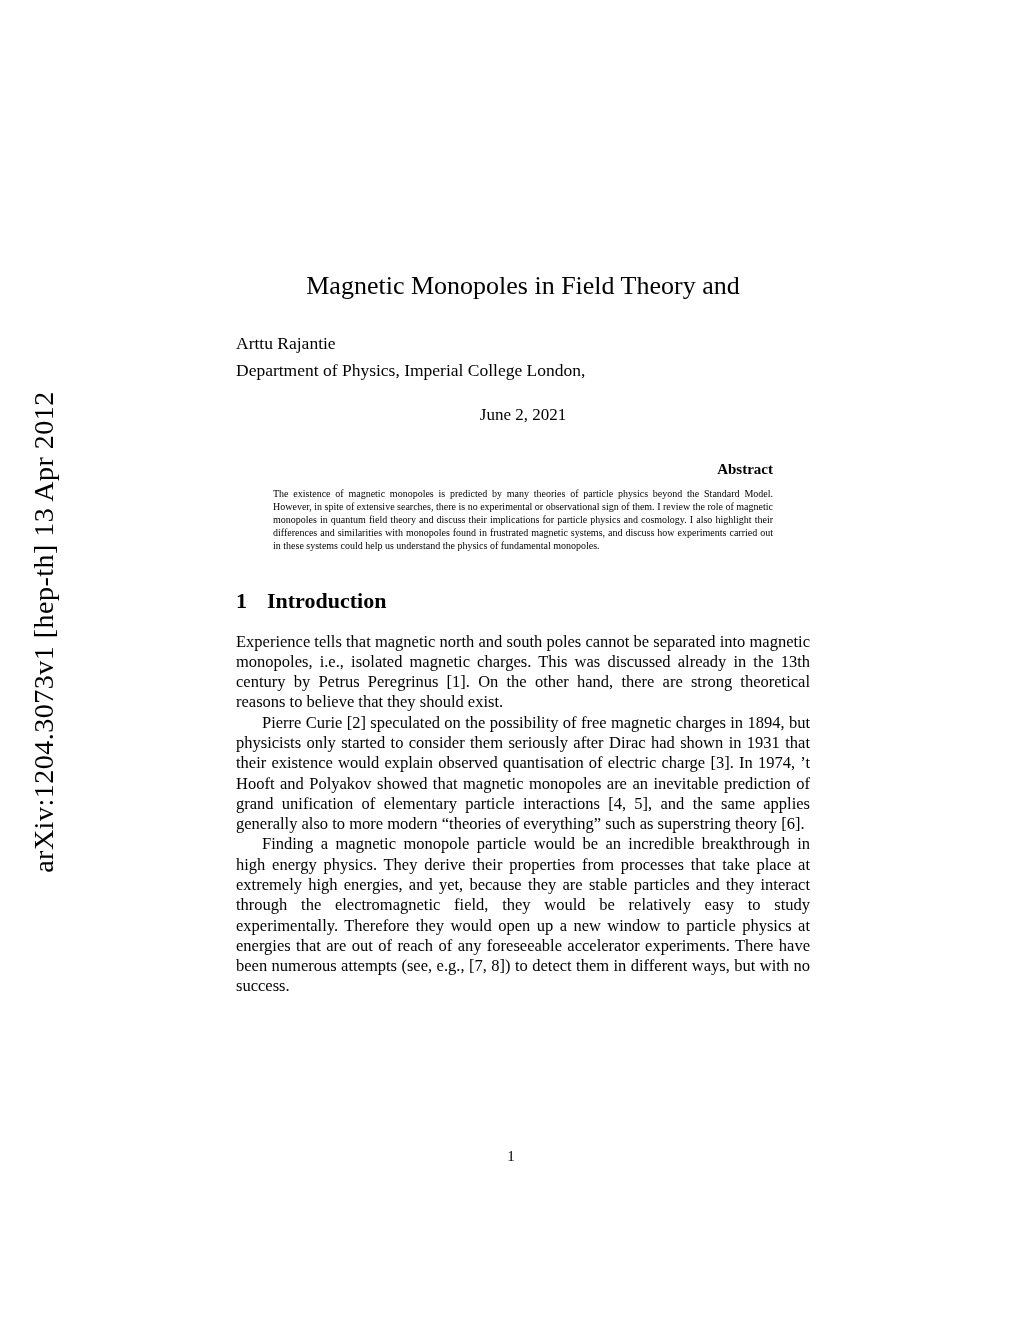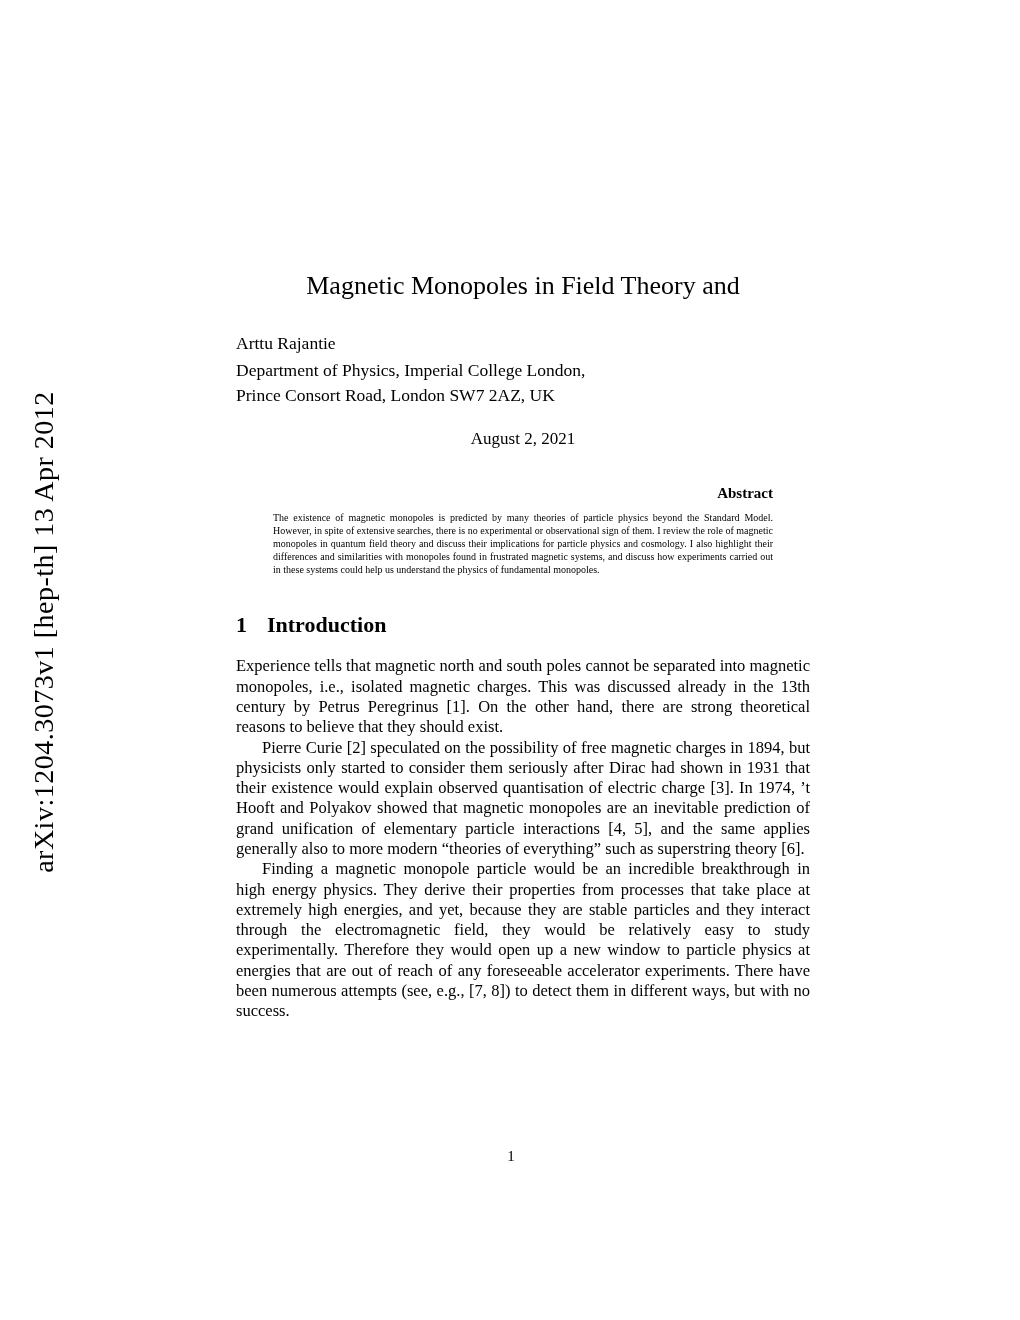--- a/index.html
+++ b/index.html
@@ -109,24 +109,23 @@
 
   <div class="content">
 
     <div class="title-block">
       <div>Magnetic Monopoles in Field Theory and</div>
     </div>
 
     <div class="author-block">
       <div class="author-name">Arttu Rajantie</div>
       <div>Department of Physics, Imperial College London,</div>
-      <div>Prince Consort Road, London SW7 2AZ, UK</div>
     </div>
 
-    <div class="date-line">August 2, 2021</div>
+    <div class="date-line">June 2, 2021</div>
 
     <div class="abstract-block">
       <div class="abstract-heading">Abstract</div>
       <div class="abstract-text">The existence of magnetic monopoles is predicted by many theories of particle physics beyond the Standard Model. However, in spite of extensive searches, there is no experimental or observational sign of them. I review the role of magnetic monopoles in quantum field theory and discuss their implications for particle physics and cosmology. I also highlight their differences and similarities with monopoles found in frustrated magnetic systems, and discuss how experiments carried out in these systems could help us understand the physics of fundamental monopoles.</div>
     </div>
 
     <div class="section-heading">
       <span class="section-number">1</span><span>Introduction</span>
     </div>
 

